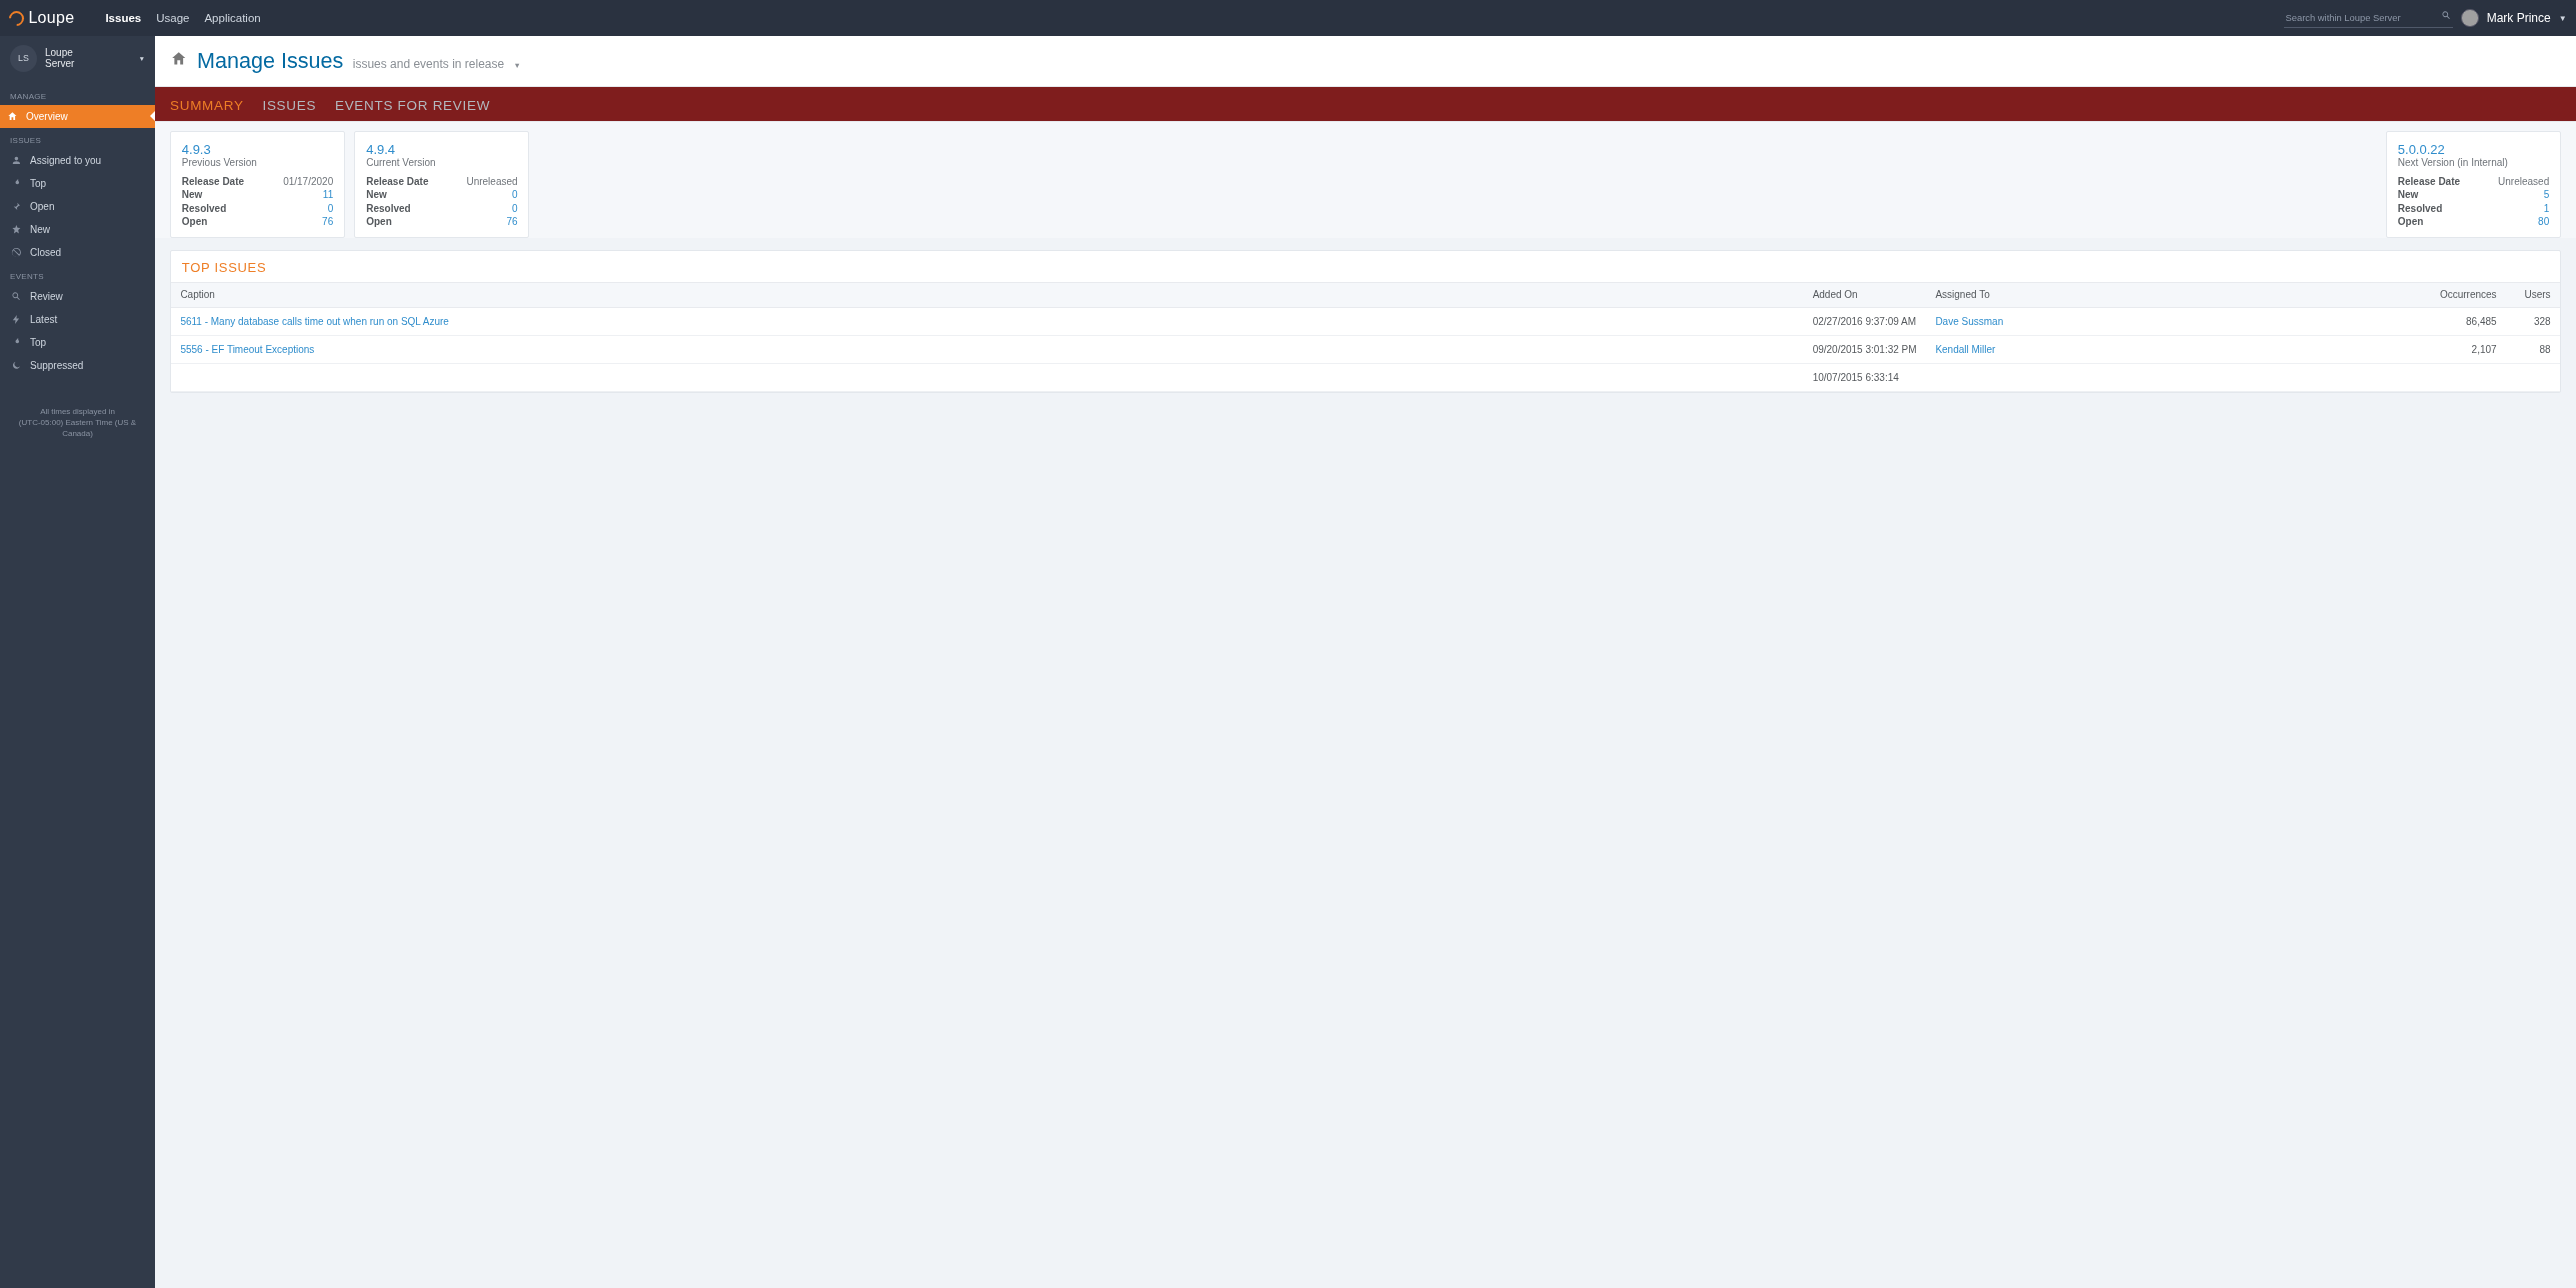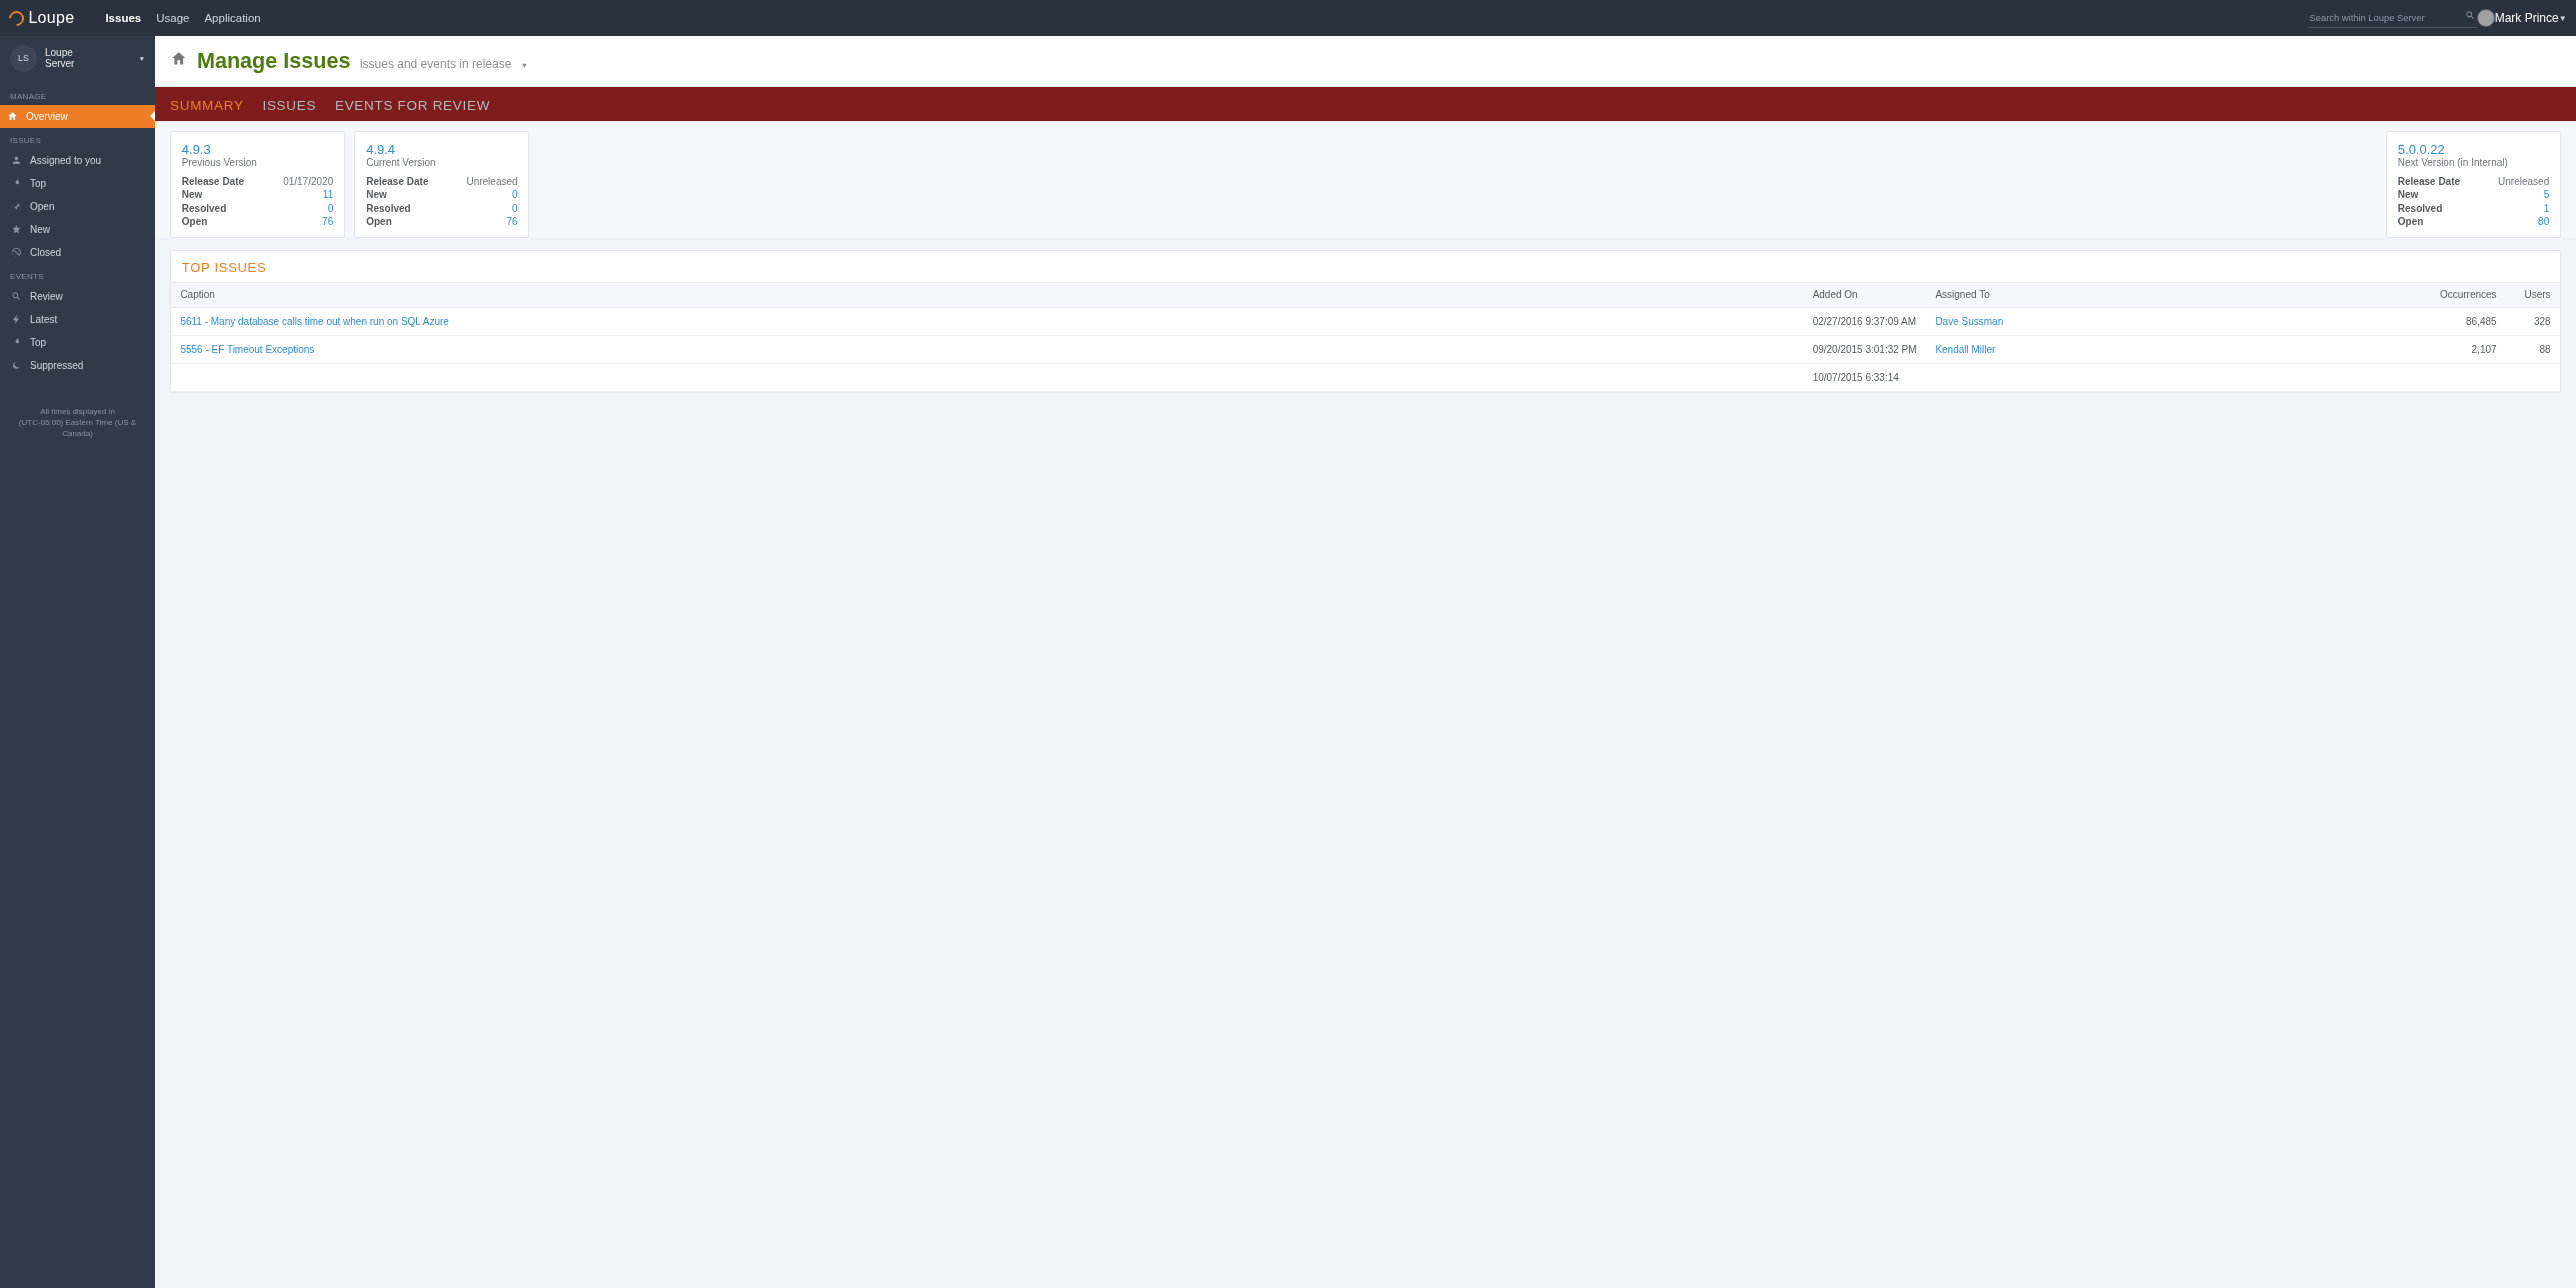--- a/index.html
+++ b/index.html
@@ -6,21 +6,21 @@
 html, body { height: 100%; font-family: -apple-system, "Segoe UI", "Helvetica Neue", Arial, sans-serif; color: #333; background: #f0f3f7; font-size: 10px; }
 a { text-decoration: none; }
 
 
 .topbar { height: 36px; background: #2a3240; display: flex; align-items: center; color: #e6e9ed; padding: 0 9.4px; }
 .logo { display: flex; align-items: center; gap: 4px; font-size: 16px; letter-spacing: 0.3px; color: #fff; }
 .logo .ring { width: 15px; height: 15px; border: 2px solid #ee7e26; border-radius: 50%; display: inline-block; border-left-color: #2a3240; transform: rotate(-45deg); }
 .topnav { display: flex; gap: 15px; margin-left: 31px; font-size: 11.5px; }
 .topnav .item { color: #cfd6df; cursor: pointer; }
 .topnav .item.active { color: #fff; font-weight: 600; }
-.topbar .right { margin-left: auto; display: flex; align-items: center; gap: 0; }
+.topbar .right { margin-left: auto; display: flex; align-items: center; gap: 8px; }
 .search-wrap { position: relative; width: 169px; }
 .search-wrap input { width: 100%; background: transparent; border: none; border-bottom: 0.7px solid #50596a; color: #cfd6df; font-size: 9.4px; padding: 4px 17.5px 4px 1.3px; outline: none; }
 .search-wrap input::placeholder { color: #8d97a7; }
 .search-wrap .icon { position: absolute; right: 1.3px; top: 2px; color: #8d97a7; }
 .avatar { width: 17.5px; height: 17.5px; border-radius: 50%; background: #a0a0a0; display: inline-block; border: 1.3px solid #556; }
 .username { color: #fff; font-size: 12px; }
 .dd-car { color: #cfd6df; font-size: 8px; }
 
 
 .layout { display: flex; height: calc(100% - 36px); }
@@ -38,21 +38,21 @@
 .side-item .ic { width: 12px; color: #8a93a2; display: inline-flex; justify-content: center; }
 .side-item.active { background: #ee7e26; color: #fff; padding-left: 6px; }
 .side-item.active .ic { color: #fff; }
 .side-item.active::after { content: ""; position: absolute; right: -0.7px; top: 50%; transform: translateY(-50%); width: 0; height: 0; border-top: 6.7px solid transparent; border-bottom: 6.7px solid transparent; border-right: 6.7px solid #fff; }
 .tz { margin-top: 29px; padding: 0 12px 13.5px; text-align: center; font-size: 8px; color: #8a93a2; line-height: 1.4; }
 
 
 .main { flex: 1; overflow-y: auto; background: #f0f3f7; }
 .page-head { background: #fff; padding: 12px 15px 12px; border-bottom: 0.7px solid #e6e9ed; display: flex; align-items: baseline; gap: 9.4px; }
 .page-head .home-ic { color: #777; font-size: 17.5px; align-self: center; }
-.page-head h1 { font-size: 21.6px; font-weight: 700; color: #4d7c0f; }
+.page-head h1 { font-size: 21.6px; font-weight: 400; color: #0369a1; }
 .page-head .sub { font-size: 12px; color: #8a8f95; }
 .page-head .car2 { font-size: 7.4px; color: #8a8f95; }
 
 .tabs-bar { background: #7f1d1d; padding: 10.8px 15px 8px; border-bottom: 0.7px solid #e8eaee; }
 .tabs-bar .tab { display: inline-block; margin-right: 16px; font-size: 13.5px; letter-spacing: 0.7px; color: #b3b8be; cursor: pointer; }
 .tabs-bar .tab.active { color: #ee7e26; }
 
 .cards { display: flex; gap: 9.4px; padding: 9.4px 15px 0; background: #f5f7fa; }
 .card { background: #fff; border: 0.7px solid #e3e7ec; border-radius: 2px; padding: 9.4px 10.8px 8px; flex: 0 0 175px; }
 .card.spacer { flex: 1; background: transparent; border: none; }

